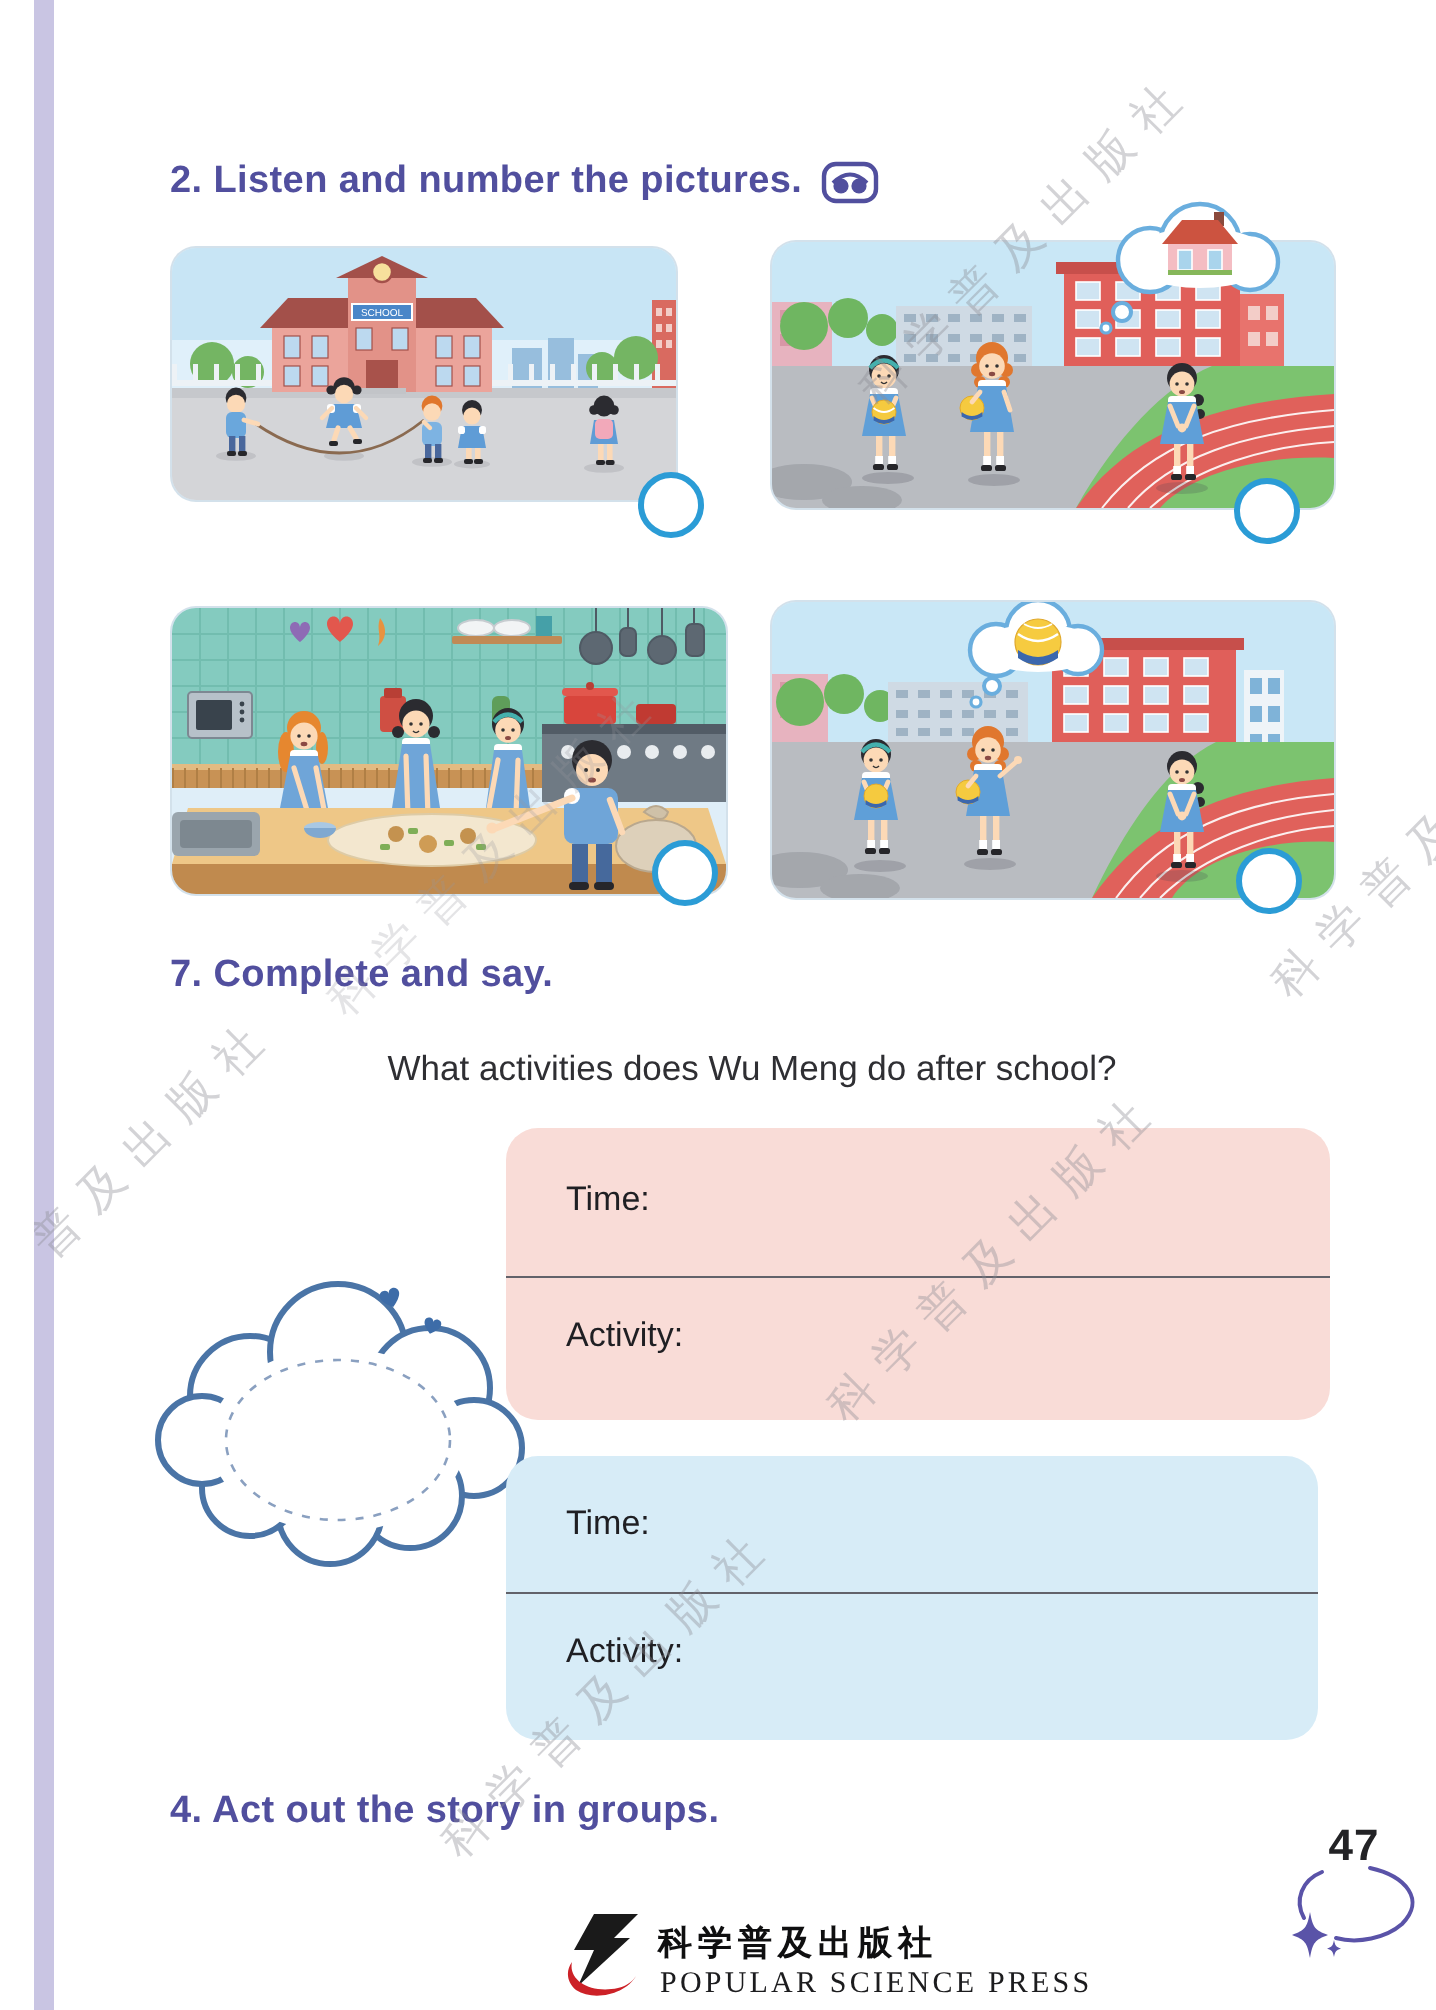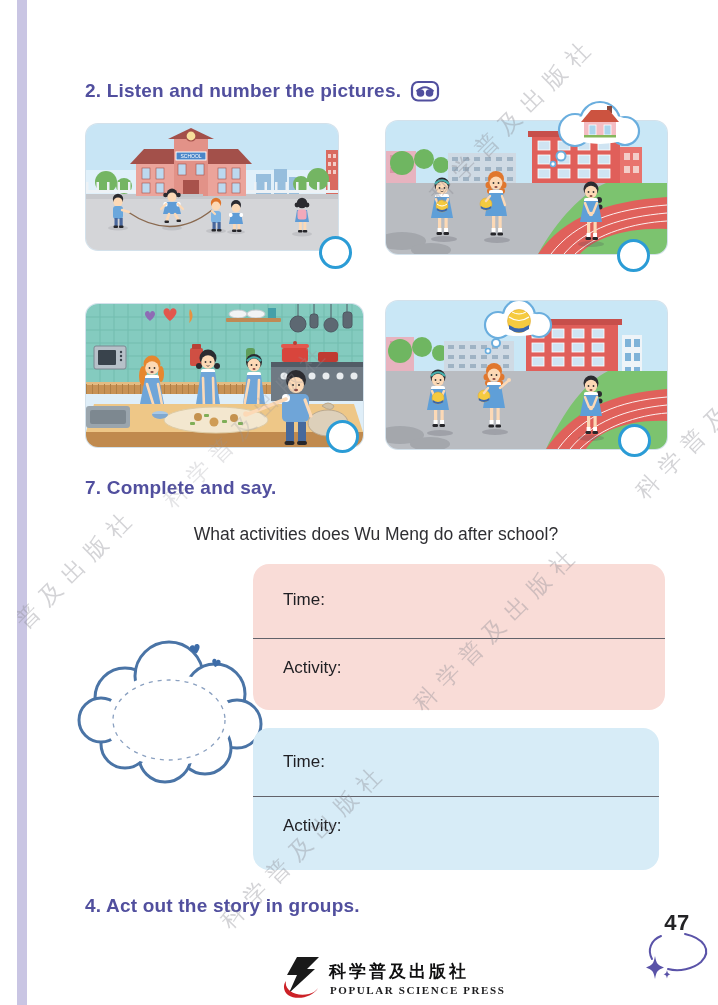--- a/index.html
+++ b/index.html
@@ -37,21 +37,21 @@
   .page-num{
     position:absolute;left:636px;top:910px;width:48px;text-align:center;
     font-size:22px;font-weight:600;color:#232326;letter-spacing:.5px;
   }
   .footer-cn{
     position:absolute;left:312px;top:960px;font-family:"Liberation Serif","DejaVu Serif",serif;
     font-weight:bold;font-size:17px;letter-spacing:3px;color:#0f0f10;white-space:nowrap;
   }
   .footer-en{
     position:absolute;left:313px;top:984px;font-family:"Liberation Serif","DejaVu Serif",serif;
-    font-weight:700;font-size:11px;letter-spacing:1.6px;color:#1c1c1e;white-space:nowrap;
+    font-weight:400;font-size:15px;letter-spacing:1.6px;color:#1c1c1e;white-space:nowrap;
   }
   .abs{position:absolute;}
 </style>
 </head>
 <body>
 
 <div id="page">
   <div class="left-strip"></div>
 
   <div class="section-title" style="left:68px;top:78px;">

